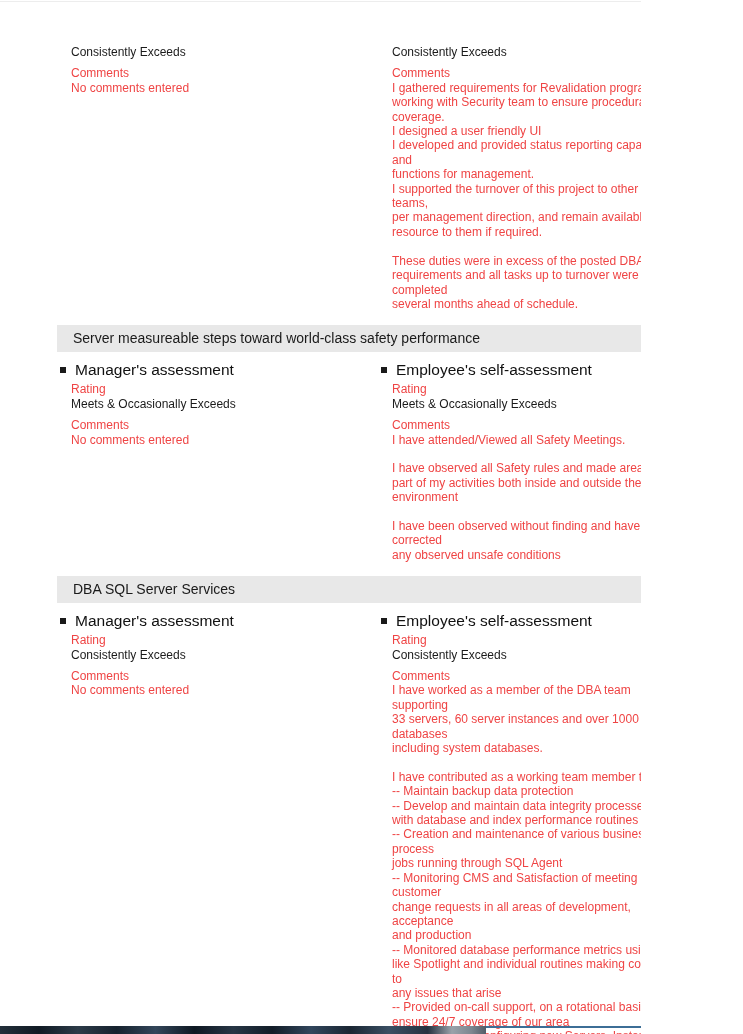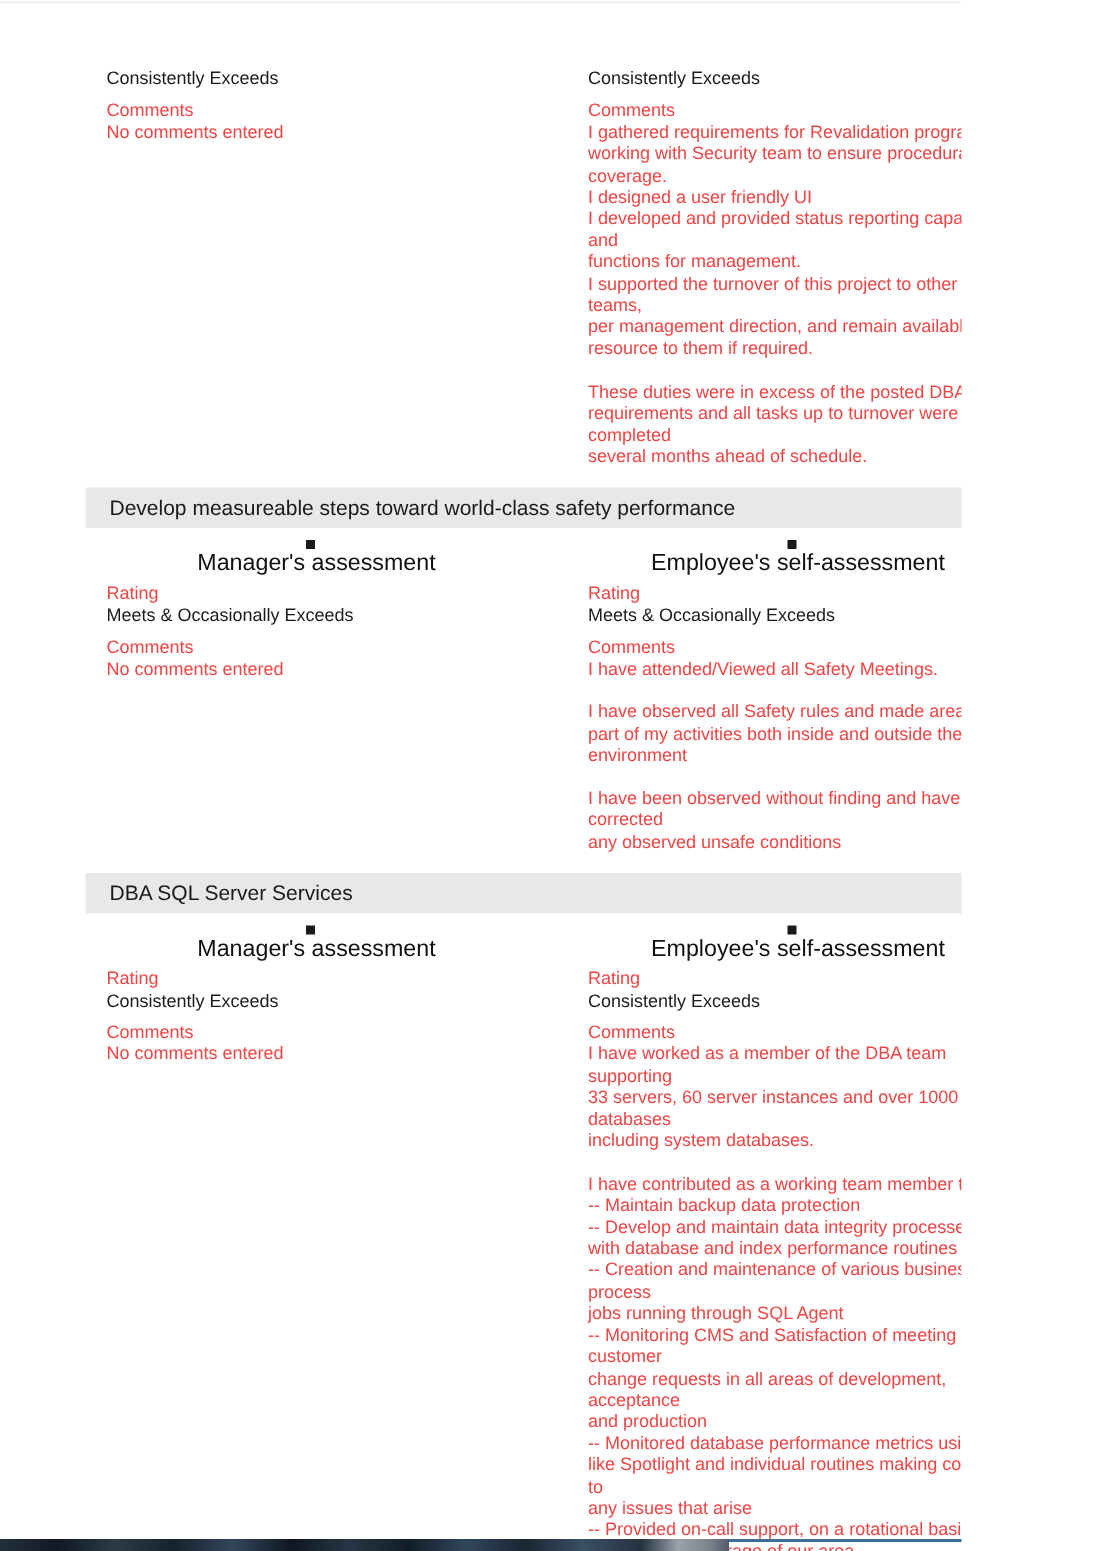--- a/index.html
+++ b/index.html
@@ -16,21 +16,21 @@
 
   .row-top { margin-top:45px; }
 
   .bar {
     margin-top:14px; background:#e8e8e8; height:27px; line-height:27px;
     font-size:14px; color:#1a1a1a; padding-left:16px; box-sizing:border-box;
   }
 
   .heading {
     display:flex; align-items:center; margin-left:-11px; margin-top:8px;
-    font-size:15.5px; color:#111; line-height:19px; white-space:nowrap;flex-direction:column;
+    font-size:15.5px; color:#111; line-height:19px; white-space:nowrap;
   }
   .bullet { width:6px; height:6px; background:#1a1a1a; margin-right:9px; flex:none; }
 
   .lbl { color:#ef4444; font-size:12px; line-height:14.4px; margin-top:7px; }
   .lbl.tight { margin-top:3px; }
   .val { color:#1b1b1b; font-size:12px; line-height:14.4px; }
   .cmt { color:#ef4444; font-size:12px; line-height:14.4px; white-space:pre-line; }
 
   .page-num { position:absolute; top:1012px; left:698px; font-size:12.5px; color:#222; }
   .footer-line { position:absolute; top:1026px; left:486px; width:257px; height:2px; background:#3c6e96; }
@@ -68,21 +68,21 @@
 I supported the turnover of this project to other IT teams,
 per management direction, and remain available as a
 resource to them if required.
 
 These duties were in excess of the posted DBA job
 requirements and all tasks up to turnover were completed
 several months ahead of schedule.</div>
       </div>
     </div>
 
-    <div class="bar">Develop measureable steps toward world-class safety performance</div>
+    <div class="bar">Server measureable steps toward world-class safety performance</div>
     <div class="assess-row">
       <div class="a-col">
         <div class="heading">
           <span class="bullet"></span>
           <span>Manager's assessment</span>
         </div>
         <div class="lbl tight">Rating</div>
         <div class="val">Meets &amp; Occasionally Exceeds</div>
         <div class="lbl">Comments</div>
         <div class="cmt">No comments entered</div>

